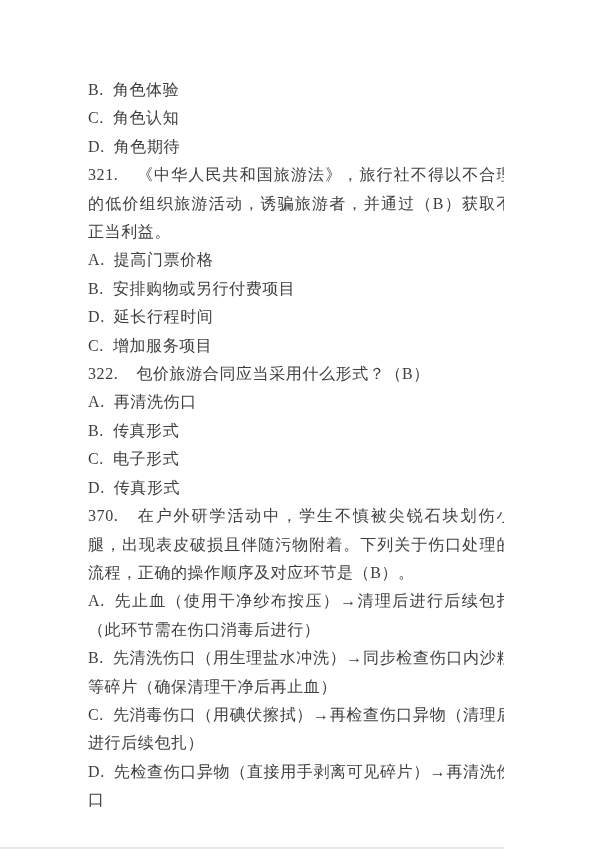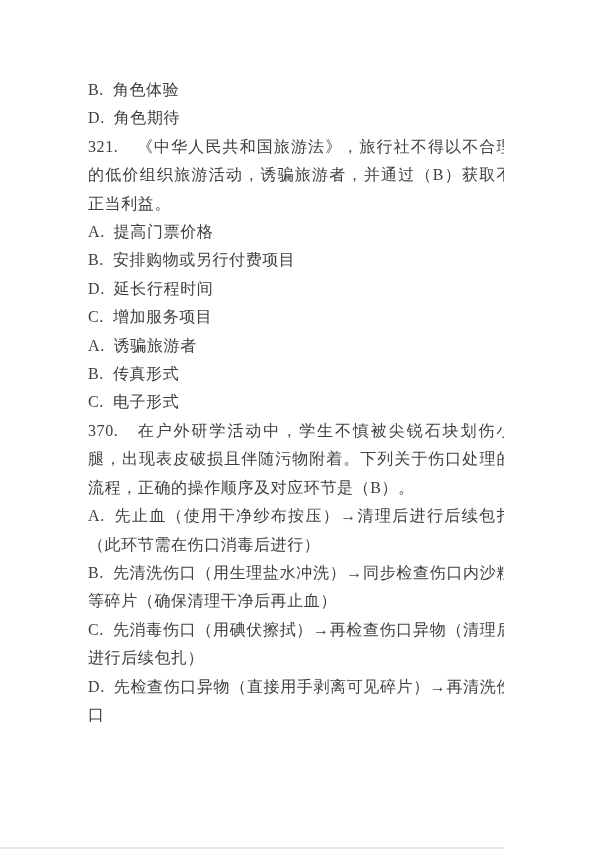--- a/index.html
+++ b/index.html
@@ -51,29 +51,32 @@
     height: 2px;
     background: var(--edge-color);
   }
 </style>
 </head>
 <body>
 
 <div class="page">
   <div class="content" id="doc-content">
       <p class="line option"><span class="label">B.</span><span class="text">角色体验</span></p>
+      <p class="line option"><span class="label">C.</span><span class="text">角色认知</span></p>
       <p class="line option"><span class="label">D.</span><span class="text">角色期待</span></p>
       <p class="line stem"><span class="label">321.</span><span class="text">《中华人民共和国旅游法》，旅行社不得以不合理的低价组织旅游活动，诱骗旅游者，并通过（B）获取不正当利益。</span></p>
       <p class="line option"><span class="label">A.</span><span class="text">提高门票价格</span></p>
       <p class="line option"><span class="label">B.</span><span class="text">安排购物或另行付费项目</span></p>
       <p class="line option"><span class="label">D.</span><span class="text">延长行程时间</span></p>
       <p class="line option"><span class="label">C.</span><span class="text">增加服务项目</span></p>
-      <p class="line option"><span class="label">A.</span><span class="text">诱骗旅游者</span></p>
+      <p class="line stem"><span class="label">322.</span><span class="text">包价旅游合同应当采用什么形式？（B）</span></p>
+      <p class="line option"><span class="label">A.</span><span class="text">再清洗伤口</span></p>
       <p class="line option"><span class="label">B.</span><span class="text">传真形式</span></p>
       <p class="line option"><span class="label">C.</span><span class="text">电子形式</span></p>
+      <p class="line option"><span class="label">D.</span><span class="text">传真形式</span></p>
       <p class="line stem"><span class="label">370.</span><span class="text">在户外研学活动中，学生不慎被尖锐石块划伤小腿，出现表皮破损且伴随污物附着。下列关于伤口处理的流程，正确的操作顺序及对应环节是（B）。</span></p>
       <p class="line option"><span class="label">A.</span><span class="text">先止血（使用干净纱布按压）→清理后进行后续包扎（此环节需在伤口消毒后进行）</span></p>
       <p class="line option"><span class="label">B.</span><span class="text">先清洗伤口（用生理盐水冲洗）→同步检查伤口内沙粒等碎片（确保清理干净后再止血）</span></p>
       <p class="line option"><span class="label">C.</span><span class="text">先消毒伤口（用碘伏擦拭）→再检查伤口异物（清理后进行后续包扎）</span></p>
       <p class="line option"><span class="label">D.</span><span class="text">先检查伤口异物（直接用手剥离可见碎片）→再清洗伤口</span></p>
     </div>
   <div class="page-edge"></div>
 </div>
 
 </body></html>

